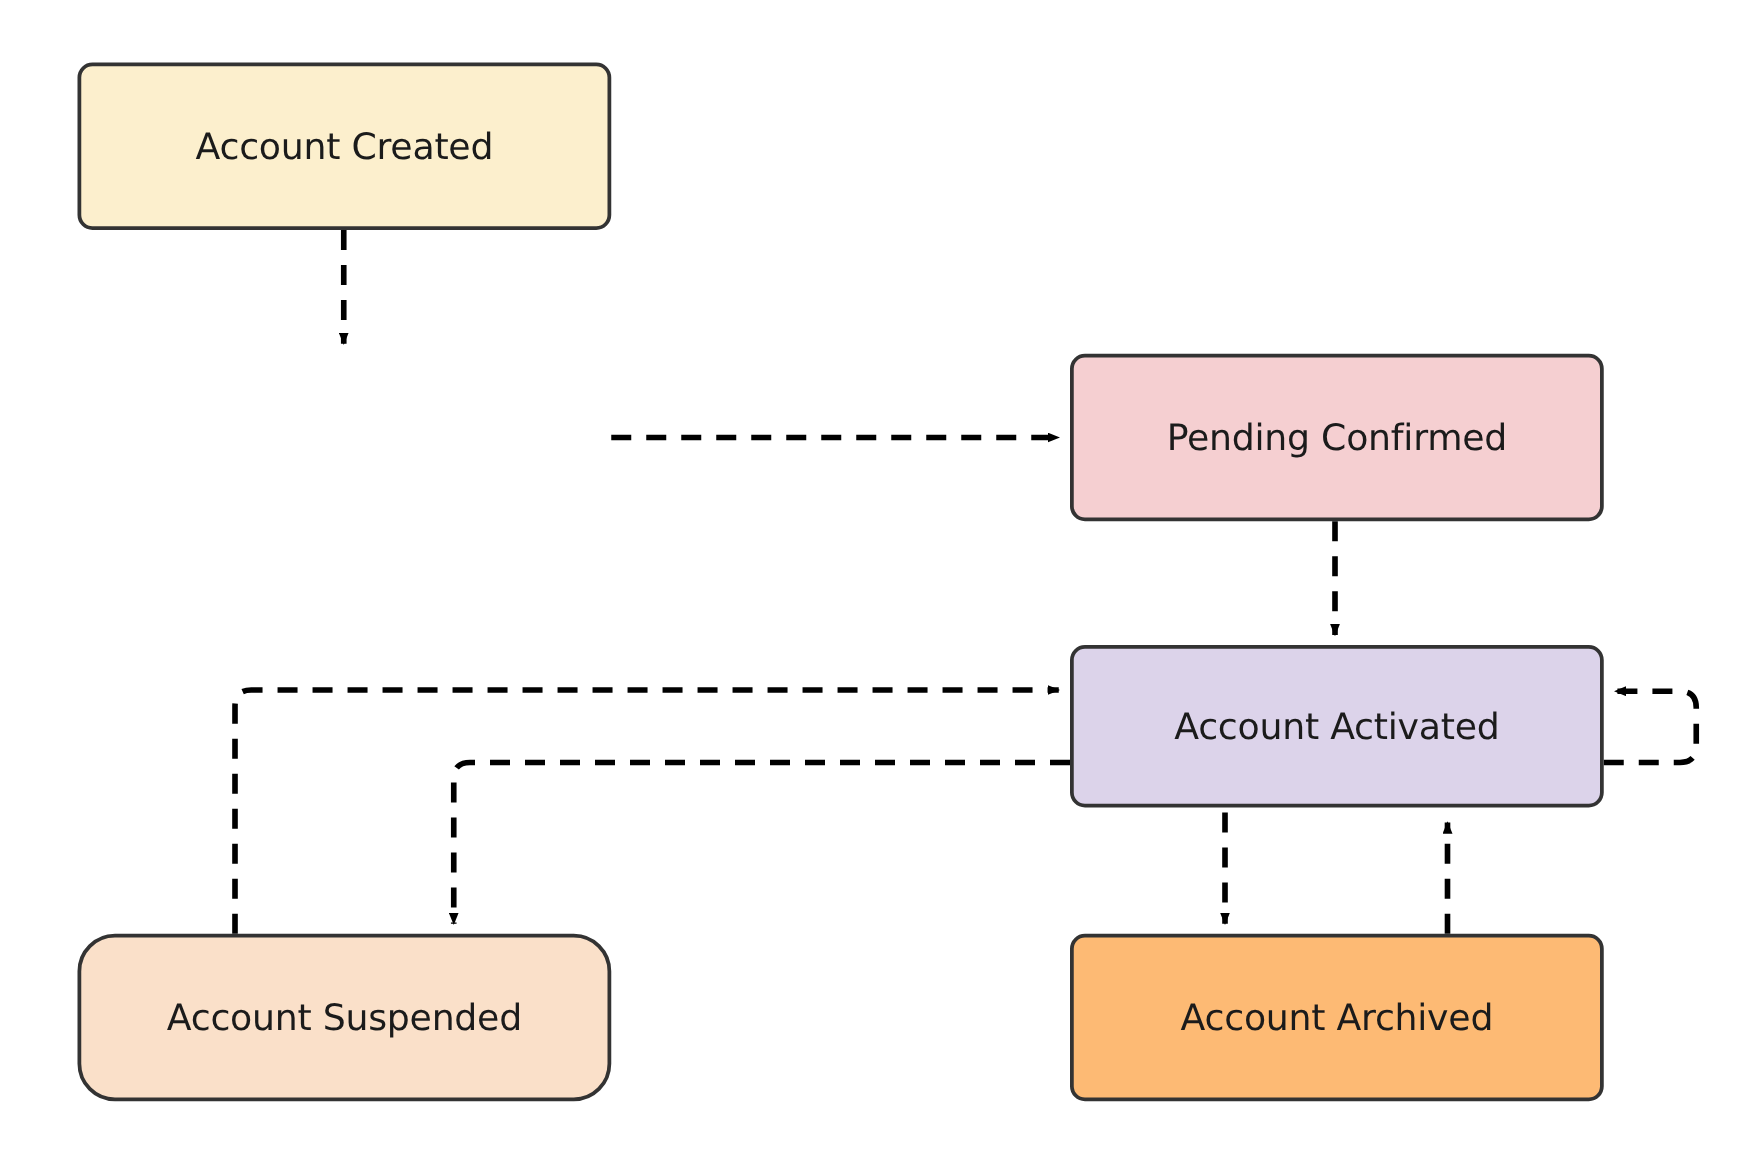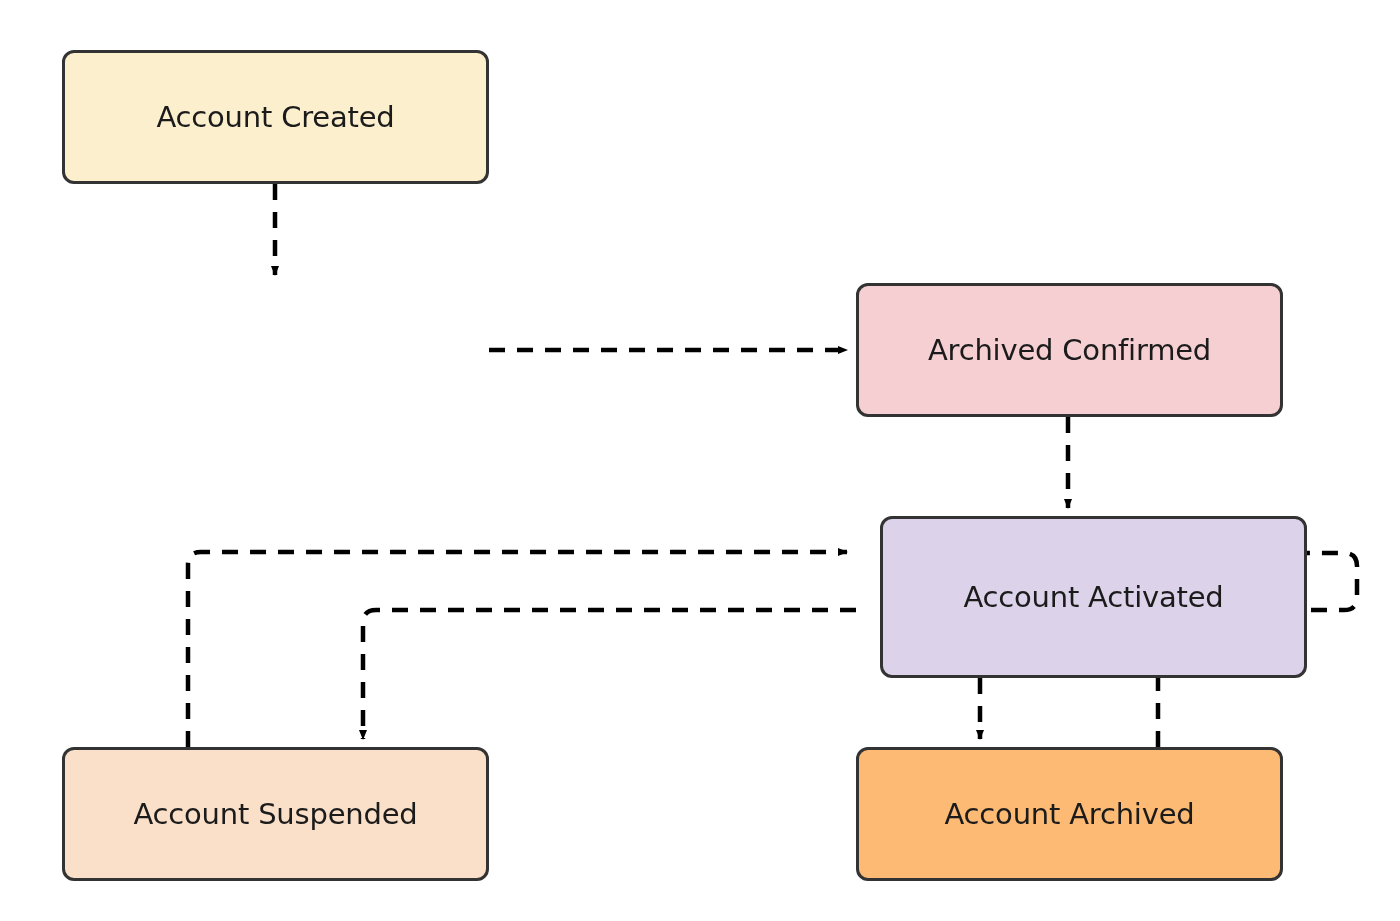--- a/index.html
+++ b/index.html
@@ -77,28 +77,28 @@
       <path d="M1283,610 L1344,610 Q1357,610 1357,597 L1357,566 Q1357,553 1344,553 L1292,553" marker-end="url(#arrowhead)"></path>
     </g>
   </svg>
 
   <div class="node" style="left:62px; top:50px; width:427px; height:134px; background:#FCEFCD;">
     <span class="node-label">Account Created</span>
   </div>
 
 
   <div class="node" style="left:856px; top:283px; width:427px; height:134px; background:#F5CFD1;">
-    <span class="node-label">Archived Confirmed</span>
+    <span class="node-label">Pending Confirmed</span>
   </div>
 
-  <div class="node" style="left:856px; top:516px; width:427px; height:162px; background:#DCD3EA;margin-left:24px;">
+  <div class="node" style="left:856px; top:516px; width:427px; height:130px; background:#DCD3EA;">
     <span class="node-label">Account Activated</span>
   </div>
 
-  <div class="node" style="left:62px; top:747px; width:427px; height:134px; background:#FAE0C9;">
+  <div class="node" style="left:62px; top:747px; width:427px; height:134px; background:#FAE0C9;border-radius:30px;">
     <span class="node-label">Account Suspended</span>
   </div>
 
   <div class="node" style="left:856px; top:747px; width:427px; height:134px; background:#fdba74;">
     <span class="node-label">Account Archived</span>
   </div>
 
 </div>
 
 </body></html>

